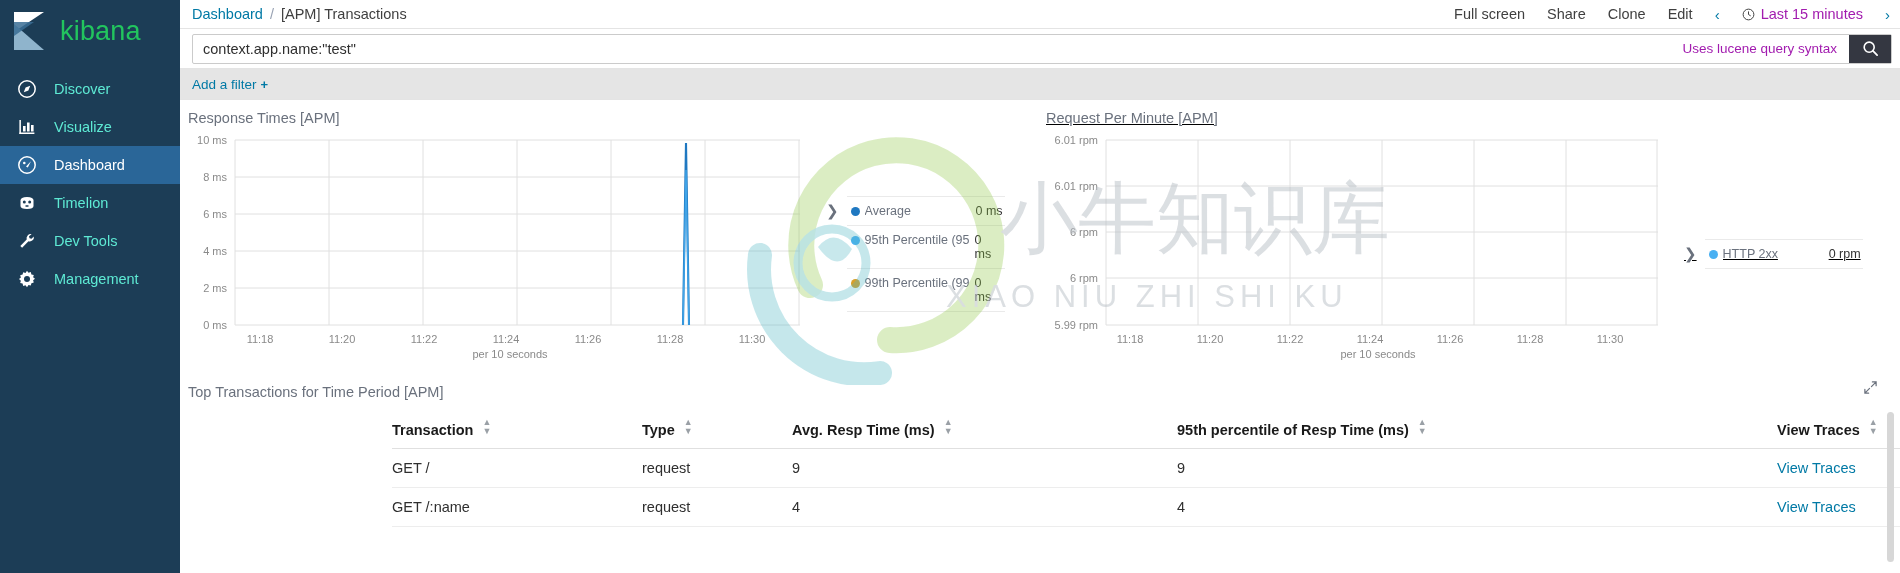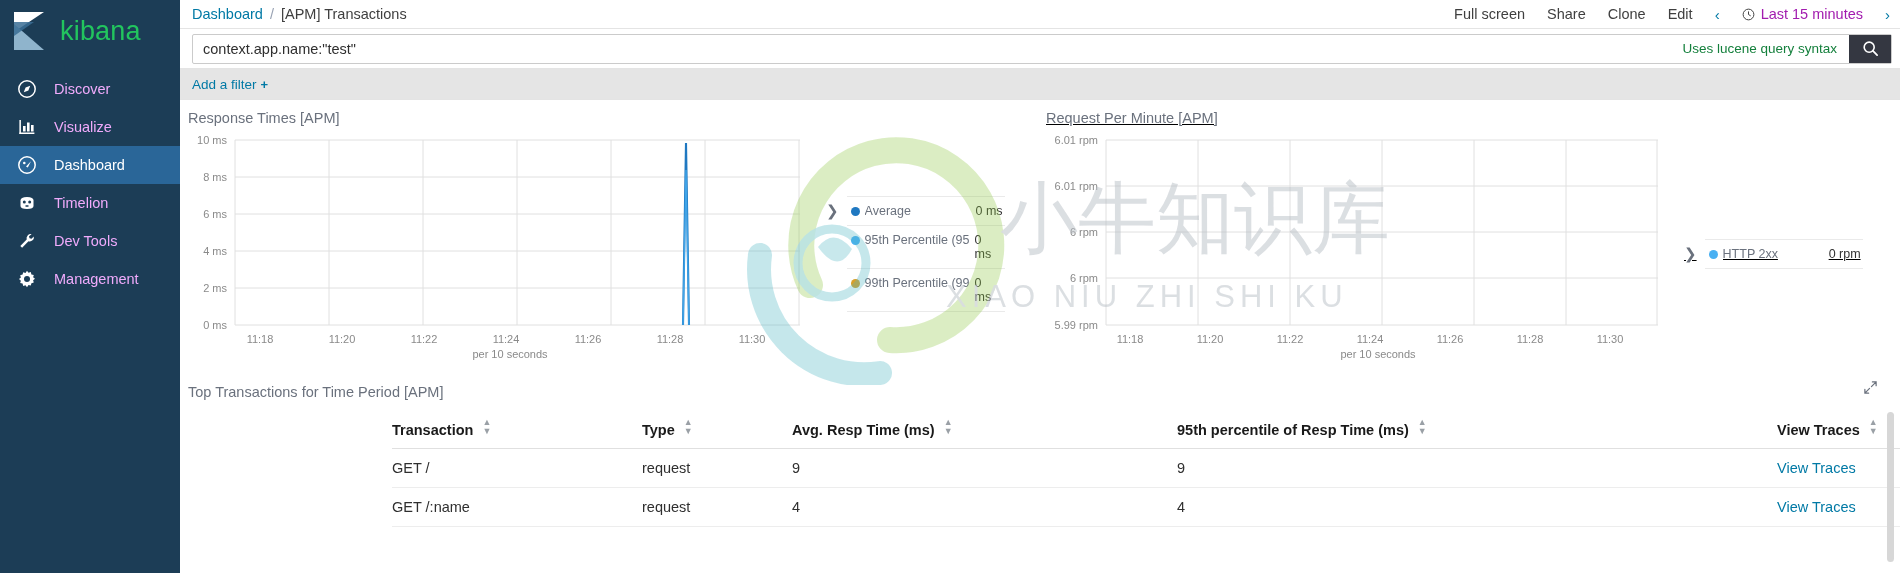--- a/index.html
+++ b/index.html
@@ -40,21 +40,21 @@
     width: 0; height: 0;
     border-left: 20px solid #3a6d94;
     border-bottom: 14px solid transparent;
     opacity: .85;
   }
   .logo-text { font-size: 27px; letter-spacing: .2px; color: #22c55e; font-weight: 400; }
 
   .nav-item {
     display: flex; align-items: center; gap: 16px;
     height: 38px; padding-left: 16px;
-    font-size: 14.5px; color: #f0abfc;
+    font-size: 14.5px; color: #5eead4;
     cursor: pointer;
   }
   .nav-item.active { background: #2a6698; color: #ffffff; }
   .nav-ico { width: 22px; height: 22px; flex: 0 0 22px; display: flex; align-items: center; justify-content: center; }
   .nav-ico svg { display: block; }
   .nav-label { white-space: nowrap; }
   .nav-spacer { height: 8px; }
 
   
   .main { flex: 1; height: 573px; position: relative; background: #fff; overflow: hidden; }
@@ -84,21 +84,21 @@
   .query-wrap {
     flex: 1; display: flex; align-items: stretch; height: 30px;
     border: 1px solid #cbcbcb; background: #fff; border-radius: 2px;
   }
   .query-input {
     flex: 1; border: 0; outline: none; padding: 0 10px;
     font-size: 14.5px; color: #2f2f2f;
     font-family: "Liberation Sans", sans-serif;
     background: transparent;
   }
-  .query-hint { display: flex; align-items: center; padding: 0 12px; font-size: 13.5px; color: #15803d; white-space: nowrap; cursor: pointer; }
+  .query-hint { display: flex; align-items: center; padding: 0 12px; font-size: 13.5px; color: #a21caf; white-space: nowrap; cursor: pointer; }
   .query-btn {
     width: 42px; background: #343741; display: flex; align-items: center; justify-content: center;
     cursor: pointer;
   }
 
   .filterbar {
     height: 31px; display: flex; align-items: center;
     padding-left: 12px;
     border-bottom: 1px solid #e4e4e4;
     background: #e5e5e5;

